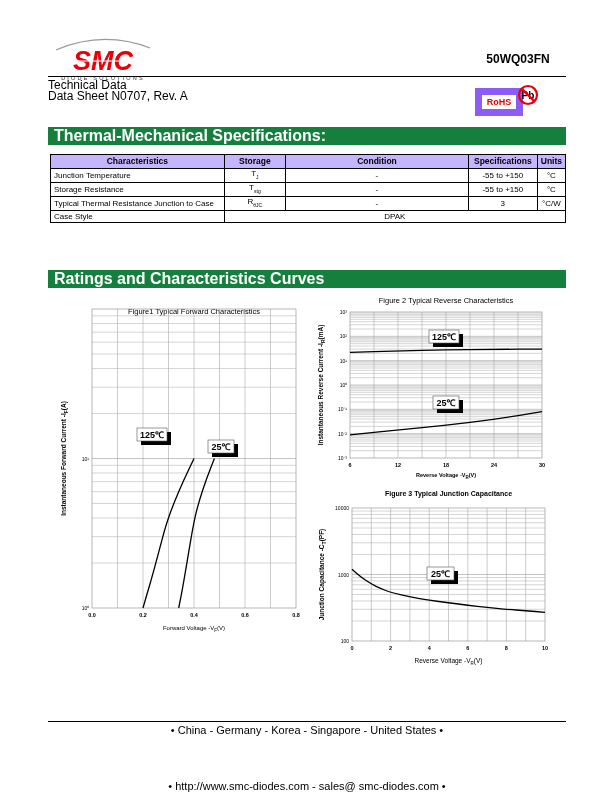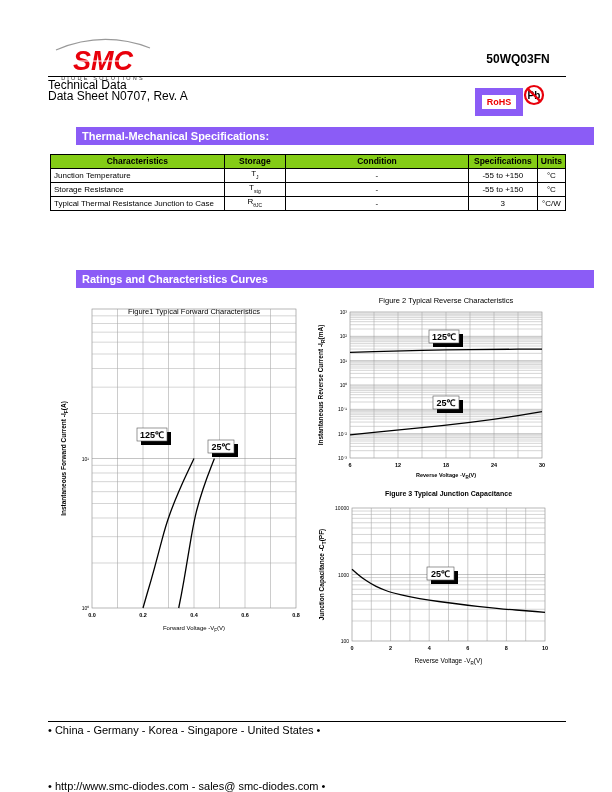--- a/index.html
+++ b/index.html
@@ -4,39 +4,39 @@
 <style>
   html, body { margin:0; padding:0; background:#fff; }
   body { width:612px; height:792px; position:relative; font-family:"Liberation Sans", sans-serif; color:#000; overflow:hidden; }
   .abs { position:absolute; }
   
   #logo { left:48px; top:34px; width:110px; height:50px; }
   #part-number { left:470px; top:52px; width:96px; text-align:center; font-size:12px; font-weight:bold; }
   #header-rule { left:48px; top:76px; width:518px; height:1px; background:#000; }
   #tech-data { left:48px; top:80px; font-size:12px; font-weight:normal; line-height:11px; }
   #rohs-badge { left:475px; top:88px; width:34px; height:14px; border:7px solid #8b5cf6; color:#e00; font-size:9px; font-weight:bold; text-align:center; line-height:14px; }
-  #pb-free-icon { left:516px; top:84px; width:24px; height:22px;margin-left:6px; }
-  
-  .section-bar { left:48px; width:518px; height:18px; background:#8b5cf6; color:#fff; font-size:11px; font-weight:bold; line-height:18px; padding-left:6px; box-sizing:border-box;margin-left:28px; }
+  #pb-free-icon { left:516px; top:84px; width:24px; height:22px; }
+  
+  .section-bar { left:48px; width:518px; height:18px; background:#15803d; color:#fff; font-size:16px; font-weight:bold; line-height:18px; padding-left:6px; box-sizing:border-box; }
   #section-thermal { top:127px; }
   #section-curves { top:270px; }
   
   #spec-table { left:50px; top:154px; width:516px; border-collapse:collapse; font-size:8px; }
   #spec-table th, #spec-table td { border:1px solid #000; padding:0 3px; line-height:9.5px; height:11px; }
-  #spec-table th { background:#84cc16; font-weight:bold; font-size:8.5px; text-align:center; height:13px; }
+  #spec-table th { background:#c4b5fd; font-weight:bold; font-size:8.5px; text-align:center; height:13px; }
   #spec-table td.c { text-align:center; }
   #spec-table sub { font-size:5px; }
   
   svg text { font-family:"Liberation Sans", sans-serif; }
   #fig1 { left:50px; top:295px; width:260px; height:345px; }
   #fig2 { left:312px; top:290px; width:250px; height:190px; }
   #fig3 { left:312px; top:485px; width:250px; height:185px; }
   
   #footer-rule { left:48px; top:721px; width:518px; height:1px; background:#000; }
-  .footer-line { left:48px; width:518px; text-align:left; font-size:11px; }
+  .footer-line { left:48px; width:518px; text-align:center; font-size:11px; }
   #footer-countries { top:724px; }
   #footer-contact { top:780px; }
 </style>
 </head>
 <body>
 
 <div id="logo" class="abs">
   <svg width="110" height="50" viewBox="0 0 110 50">
     <path d="M8 16 Q55 -4 102 14" fill="none" stroke="#999" stroke-width="1.2"></path>
     <text x="55" y="36" text-anchor="middle" font-size="27" font-weight="bold" fill="#e8000b" font-style="italic">SMC</text>
@@ -85,20 +85,24 @@
       <td class="c">-</td>
       <td class="c">-55 to +150</td>
       <td class="c">°C</td>
     </tr>
     <tr>
       <td>Typical Thermal Resistance Junction to Case</td>
       <td class="c"><span>R</span><sub>θJC</sub></td>
       <td class="c">-</td>
       <td class="c">3</td>
       <td class="c">°C/W</td>
+    </tr>
+    <tr>
+      <td>Case Style</td>
+      <td class="c" colspan="4">DPAK</td>
     </tr>
   </tbody>
 </table>
 
 <div id="section-curves" class="abs section-bar">Ratings and Characteristics Curves</div>
 
 <svg id="fig1" class="abs" width="260" height="345">
     <text x="144" y="19" text-anchor="middle" font-size="7.5" font-weight="normal">Figure1 Typical Forward Characteristics</text>
     <rect x="42" y="14" width="204" height="299" fill="none" stroke="#888" stroke-width="0.6"></rect>
     <line x1="67.5" y1="14" x2="67.5" y2="313" stroke="#999" stroke-width="0.5"></line>

